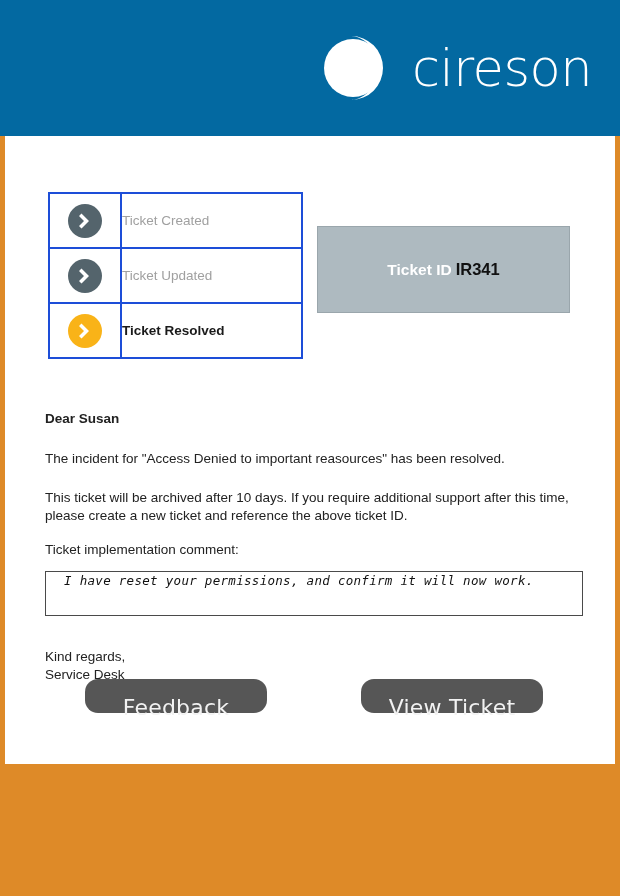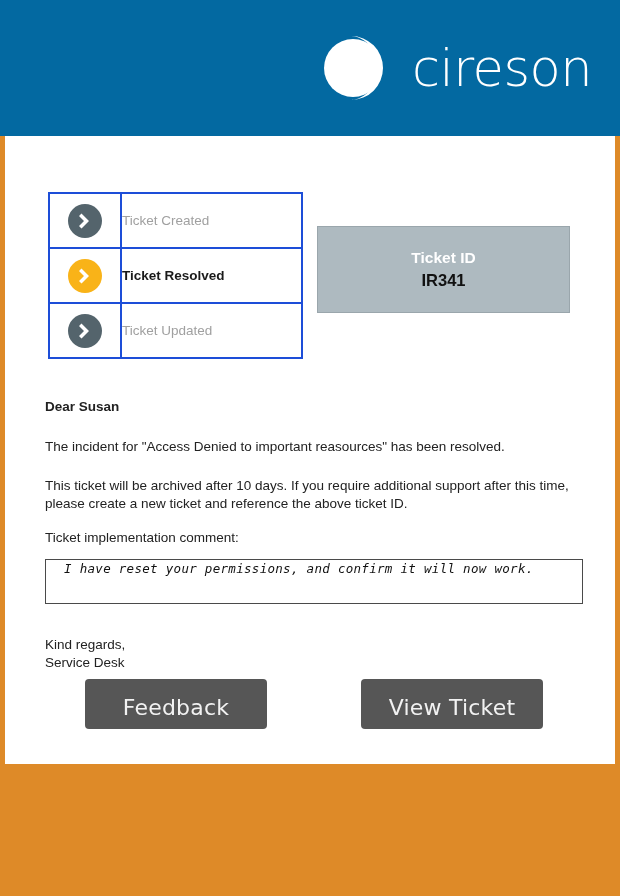--- a/index.html
+++ b/index.html
@@ -116,41 +116,40 @@
   .ticket-box {
     position: absolute;
     left: 312px;
     top: 90px;
     width: 253px;
     height: 87px;
     background: #AEBAC0;
     border: 1px solid #9AA6AC;
     box-sizing: border-box;
     display: flex;
-    flex-direction: column;
     align-items: center;
     justify-content: center;
     gap: 4px;
   }
   .ticket-box-title {
     color: #ffffff;
     font-weight: bold;
     font-size: 15.5px;
   }
   .ticket-box-value {
     color: #111111;
     font-weight: bold;
     font-size: 16.5px;
   }
 
   
   .body-text {
     position: absolute;
     left: 40px;
-    top: 262px;
+    top: 274px;
     width: 540px;
     color: #222222;
     font-size: 13.5px;
     line-height: 18px;
   }
   .greeting {
     font-weight: bold;
     font-size: 13.5px;
     margin: 0 0 22px 0;
   }
@@ -189,22 +188,22 @@
     left: 0;
     top: 543px;
     width: 610px;
     height: 50px;
   }
   .btn {
     position: absolute;
     background: #565656;
     color: #F2F2F2;
     border: none;
-    border-radius: 4px;
-    height: 50px;
+    border-radius: 13px;
+    height: 34px;
     font-family: "DejaVu Sans", sans-serif;
     font-size: 22px;
     font-weight: 400;
     cursor: pointer;
     letter-spacing: 0.2px;
     padding: 16px;
   }
   .btn-feedback {
     left: 80px;
     width: 182px;
@@ -250,37 +249,37 @@
             <span class="step-icon pending">
               <svg width="34" height="34" viewBox="0 0 34 34">
                 <path d="M 13.5 9.5 L 21 17 L 13.5 24.5 L 11 22 L 16 17 L 11 12 Z" fill="#FFFFFF"></path>
               </svg>
             </span>
           </td>
           <td class="label-cell muted">Ticket Created</td>
         </tr>
         <tr>
           <td class="icon-cell">
+            <span class="step-icon pending">
+              <svg width="34" height="34" viewBox="0 0 34 34">
+                <path d="M 13.5 9.5 L 21 17 L 13.5 24.5 L 11 22 L 16 17 L 11 12 Z" fill="#FFFFFF"></path>
+              </svg>
+            </span>
+          </td>
+          <td class="label-cell muted">Ticket Updated</td>
+        </tr>
+        <tr>
+          <td class="icon-cell">
             <span class="step-icon active">
               <svg width="34" height="34" viewBox="0 0 34 34">
                 <path d="M 13.5 9.5 L 21 17 L 13.5 24.5 L 11 22 L 16 17 L 11 12 Z" fill="#FFFFFF"></path>
               </svg>
             </span>
           </td>
           <td class="label-cell strong">Ticket Resolved</td>
-        </tr>
-        <tr>
-          <td class="icon-cell">
-            <span class="step-icon pending">
-              <svg width="34" height="34" viewBox="0 0 34 34">
-                <path d="M 13.5 9.5 L 21 17 L 13.5 24.5 L 11 22 L 16 17 L 11 12 Z" fill="#FFFFFF"></path>
-              </svg>
-            </span>
-          </td>
-          <td class="label-cell muted">Ticket Updated</td>
         </tr>
       </tbody>
     </table>
 
     <div class="ticket-box">
       <div class="ticket-box-title">Ticket ID</div>
       <div class="ticket-box-value">IR341</div>
     </div>
 
     <div class="body-text">

